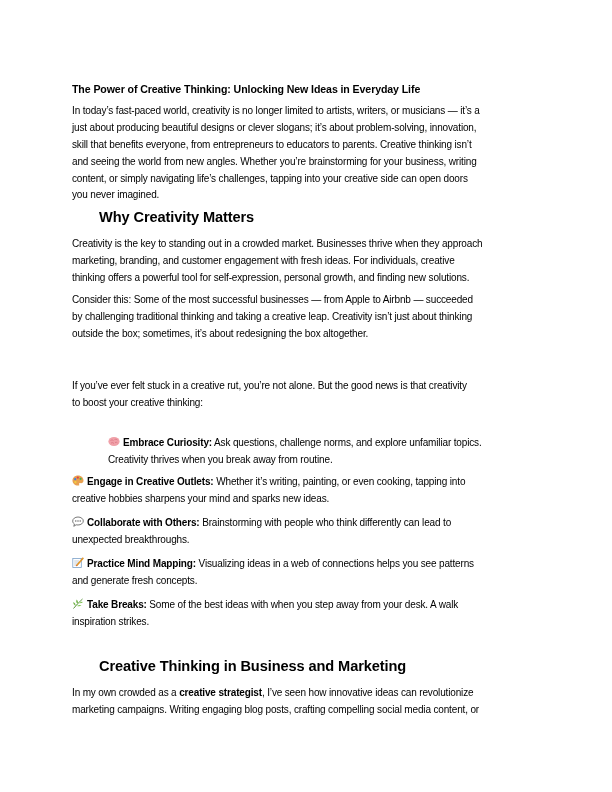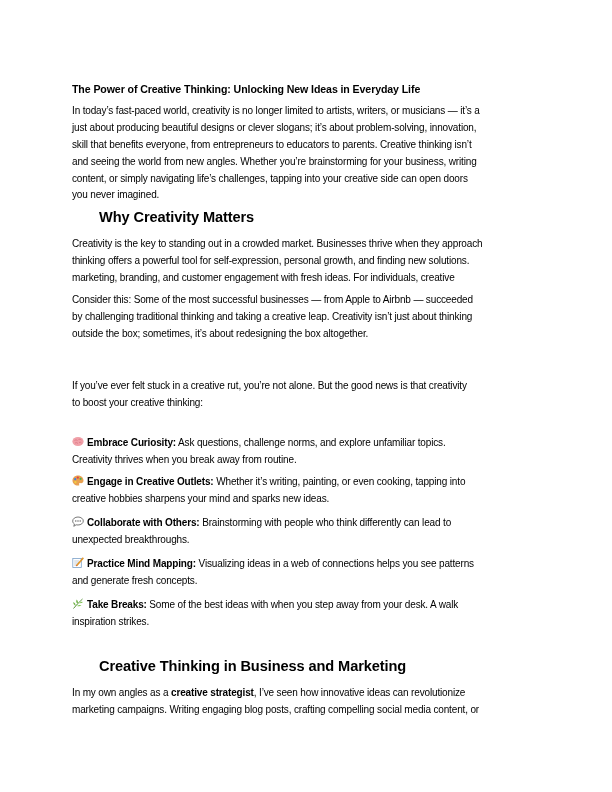--- a/index.html
+++ b/index.html
@@ -26,37 +26,37 @@
     <span class="line">skill that benefits everyone, from entrepreneurs to educators to parents. Creative thinking isn’t</span>
     <span class="line">and seeing the world from new angles. Whether you’re brainstorming for your business, writing</span>
     <span class="line">content, or simply navigating life’s challenges, tapping into your creative side can open doors</span>
     <span class="line">you never imagined.</span>
   </div>
 
   <div class="h2" style="top:209px;">Why Creativity Matters</div>
 
   <div class="para" style="top:236px;">
     <span class="line">Creativity is the key to standing out in a crowded market. Businesses thrive when they approach</span>
+    <span class="line">marketing, branding, and customer engagement with fresh ideas. For individuals, creative</span>
     <span class="line">thinking offers a powerful tool for self-expression, personal growth, and finding new solutions.</span>
-    <span class="line">marketing, branding, and customer engagement with fresh ideas. For individuals, creative</span>
   </div>
 
   <div class="para" style="top:292px;">
     <span class="line">Consider this: Some of the most successful businesses — from Apple to Airbnb — succeeded</span>
     <span class="line">by challenging traditional thinking and taking a creative leap. Creativity isn’t just about thinking</span>
     <span class="line">outside the box; sometimes, it’s about redesigning the box altogether.</span>
   </div>
 
 
   <div class="para" style="top:378px;">
     <span class="line">If you’ve ever felt stuck in a creative rut, you’re not alone. But the good news is that creativity</span>
     <span class="line">to boost your creative thinking:</span>
   </div>
 
-  <div class="para" style="top:435px;">
+  <div class="para" style="top:435px;margin-left:36px;">
     <span class="line">
       <svg class="emoji" viewBox="0 0 12 11">
         <ellipse cx="6" cy="5.5" rx="5.6" ry="4.6" fill="#f0a0a8"></ellipse>
         <path d="M2.5 4.5 Q4 3 5.5 4.5 M6.5 3.5 Q8 2.5 9.5 4 M3 7 Q5 6 6 7.5 M7 6.5 Q8.5 5.8 9.5 7" stroke="#d87080" stroke-width="0.7" fill="none"></path>
       </svg><span class="b">Embrace Curiosity:</span><span> Ask questions, challenge norms, and explore unfamiliar topics.</span>
     </span>
     <span class="line">Creativity thrives when you break away from routine.</span>
   </div>
 
   <div class="para" style="top:474px;">
@@ -107,17 +107,17 @@
         <path d="M5 8 Q7.5 8.8 9.5 7.5 Q7.5 6.2 5 8 Z" fill="#7cc050"></path>
         <path d="M7.2 5.2 Q9.5 5.5 11 4 Q8.8 3 7.2 5.2 Z" fill="#7cc050"></path>
       </svg><span class="b">Take Breaks:</span><span> Some of the best ideas with when you step away from your desk. A walk</span>
     </span>
     <span class="line">inspiration strikes.</span>
   </div>
 
   <div class="h2" style="top:658px;">Creative Thinking in Business and Marketing</div>
 
   <div class="para" style="top:685px;">
-    <span class="line"><span>In my own angles as a </span><span class="b">creative strategist</span><span>, I’ve seen how innovative ideas can revolutionize</span></span>
+    <span class="line"><span>In my own crowded as a </span><span class="b">creative strategist</span><span>, I’ve seen how innovative ideas can revolutionize</span></span>
     <span class="line">marketing campaigns. Writing engaging blog posts, crafting compelling social media content, or</span>
   </div>
 
 </div>
 
 </body></html>

